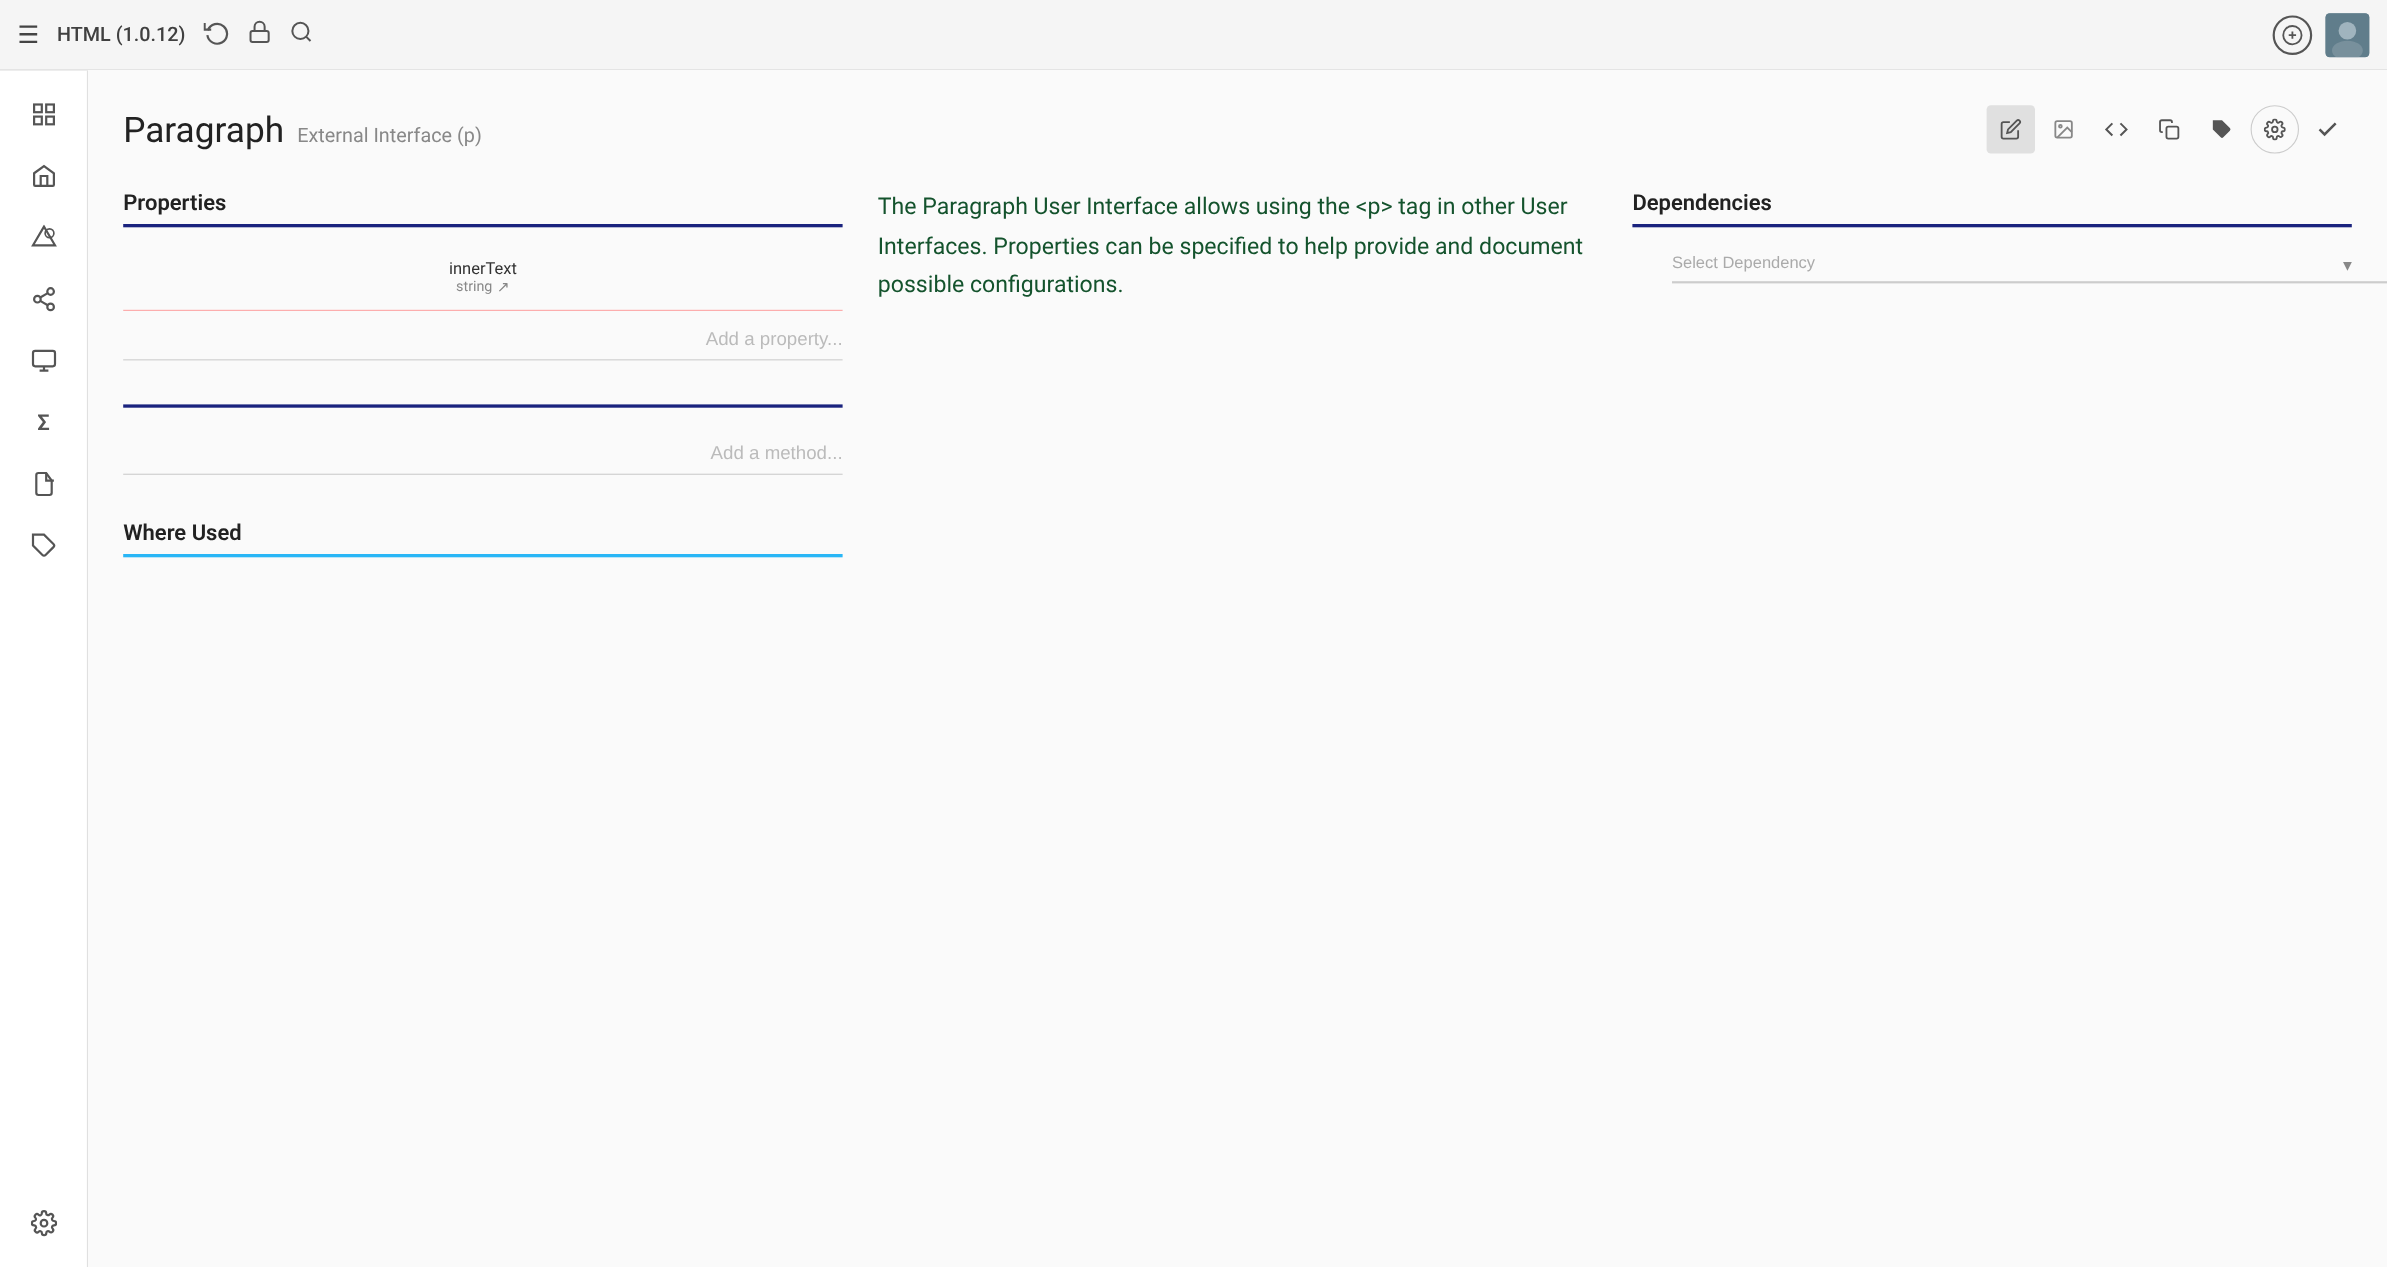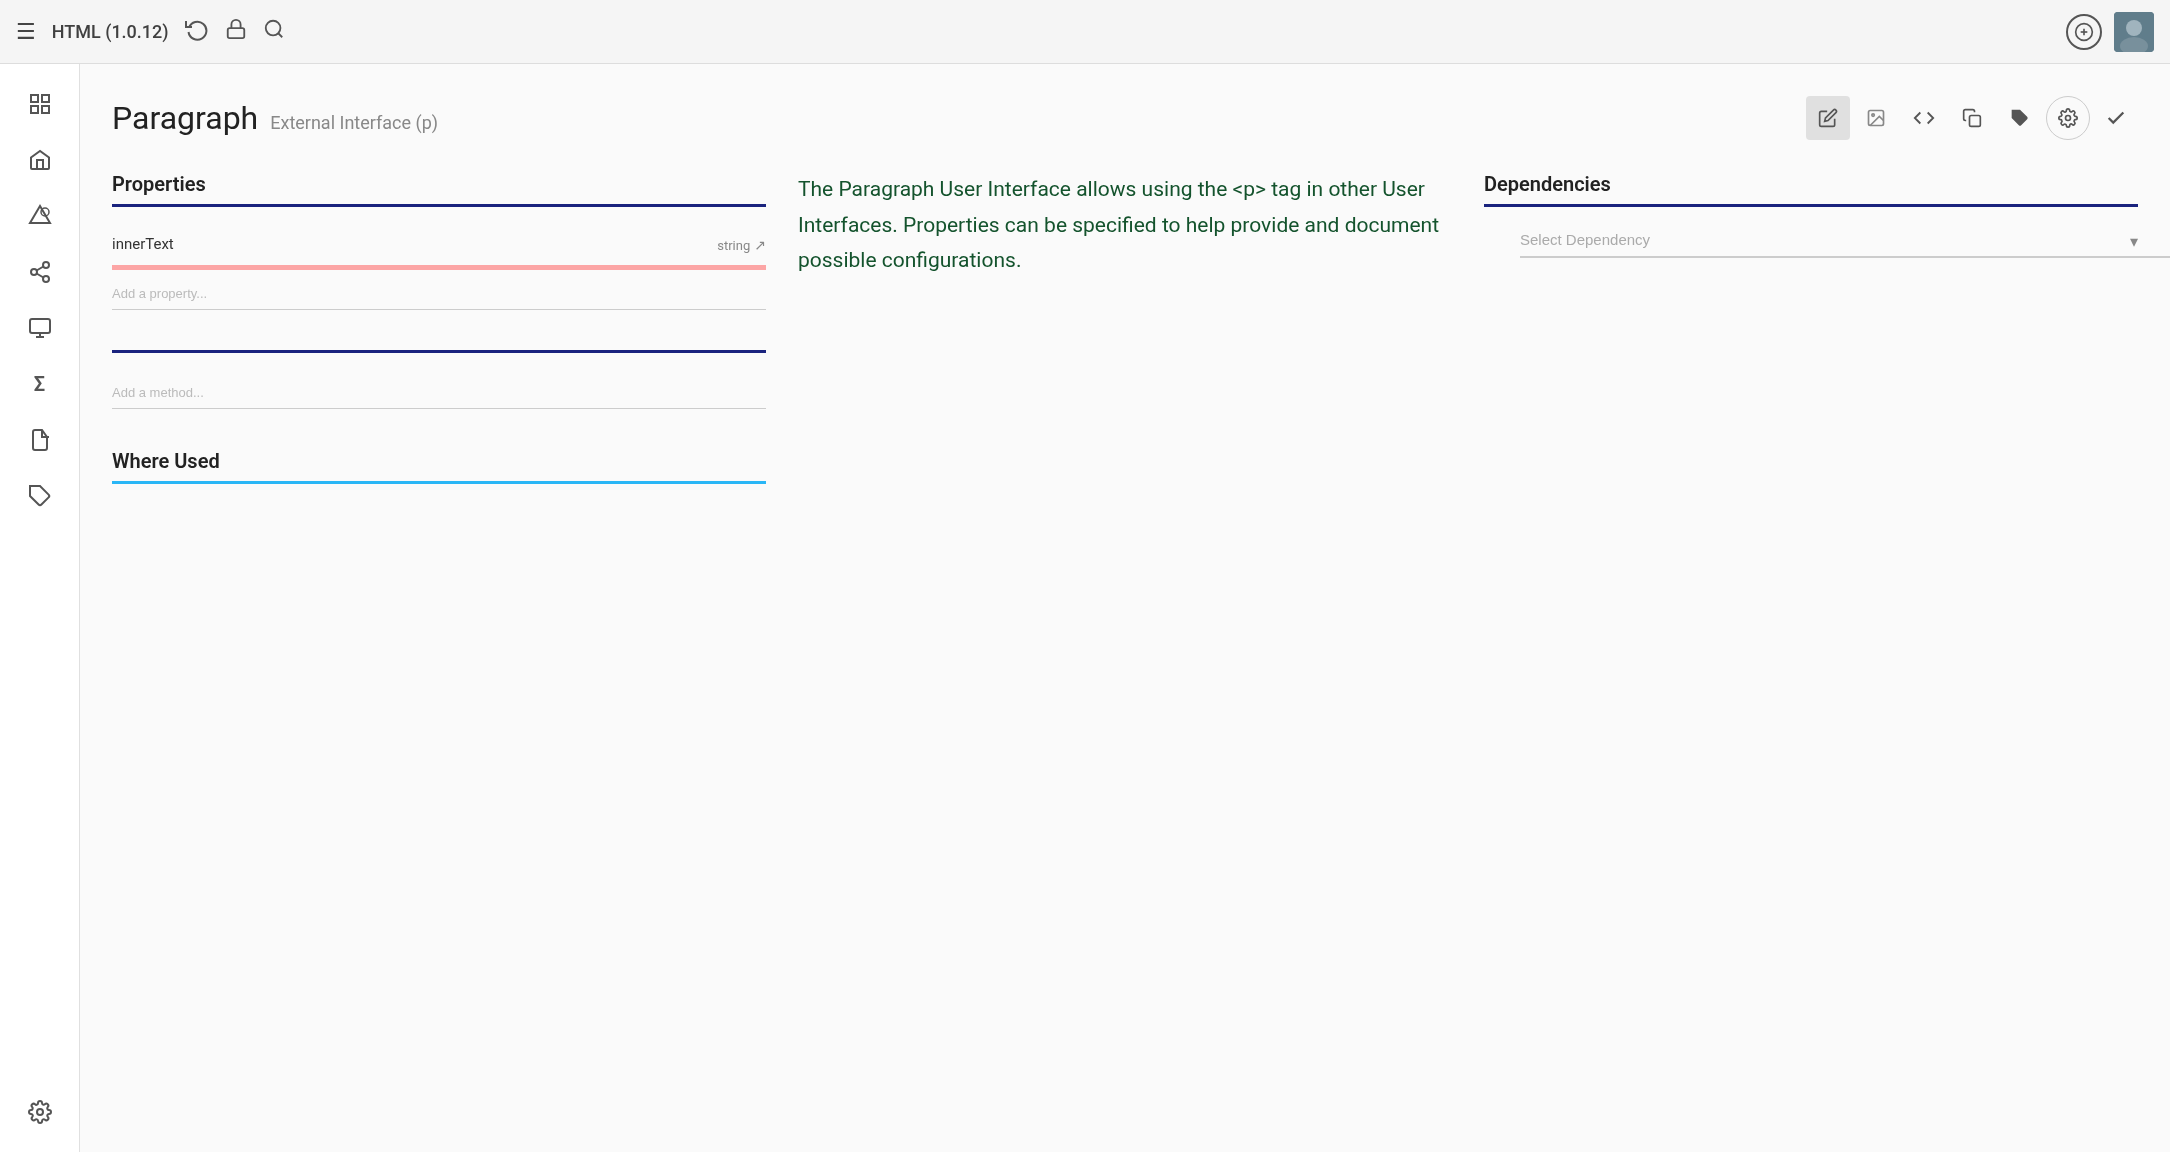--- a/index.html
+++ b/index.html
@@ -158,48 +158,50 @@
     .section-divider-blue {
       height: 3px;
       background: #29b6f6;
       width: 100%;
       margin-bottom: 16px;
     }
 
     
     .property-row {
       display: flex;
-      align-items: flex-end;
+      align-items: center;
       justify-content: space-between;
       padding: 12px 0;
-      border-bottom: 5px solid #fca5a5;
+      border-bottom: 1px solid #fca5a5;
+      flex-direction: column;
     }
     .property-name {
       font-size: 15px;
       color: #333;
     }
     .property-type {
       font-size: 13px;
       color: #888;
       display: flex;
       align-items: center;
       gap: 4px;
     }
 
     
     .add-input {
       border: none;
       border-bottom: 1px solid #ccc;
       background: transparent;
-      font-size: 13px;
+      font-size: 17px;
       color: #4d7c0f;
       padding: 8px 0;
       width: 100%;
       outline: none;
       margin-top: 8px;
+      text-align: right;
     }
     .add-input::placeholder { color: #bbb; }
 
     
     .methods-header {
       display: flex;
       align-items: center;
       justify-content: space-between;
       margin-bottom: 8px;
     }

